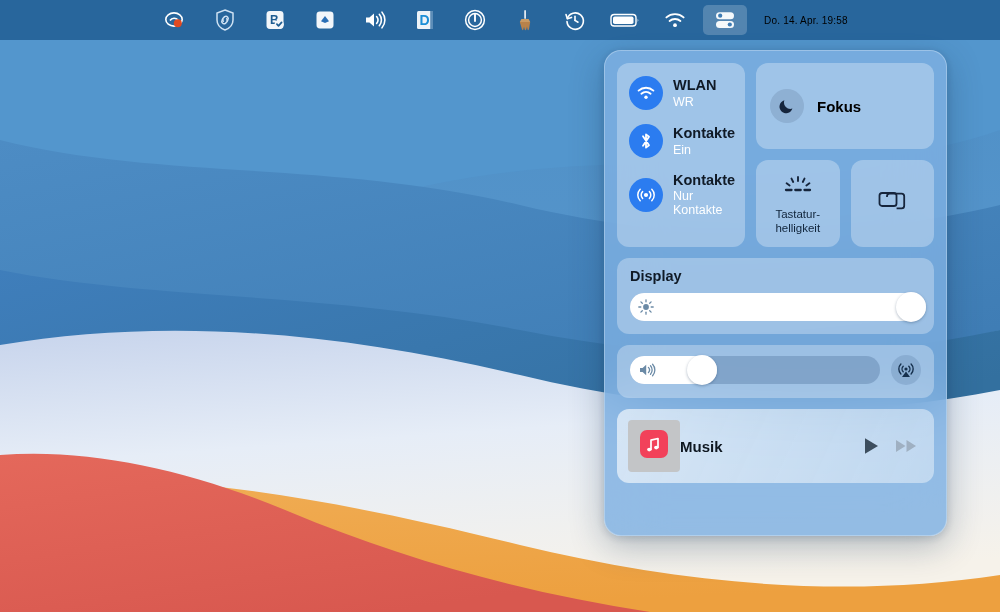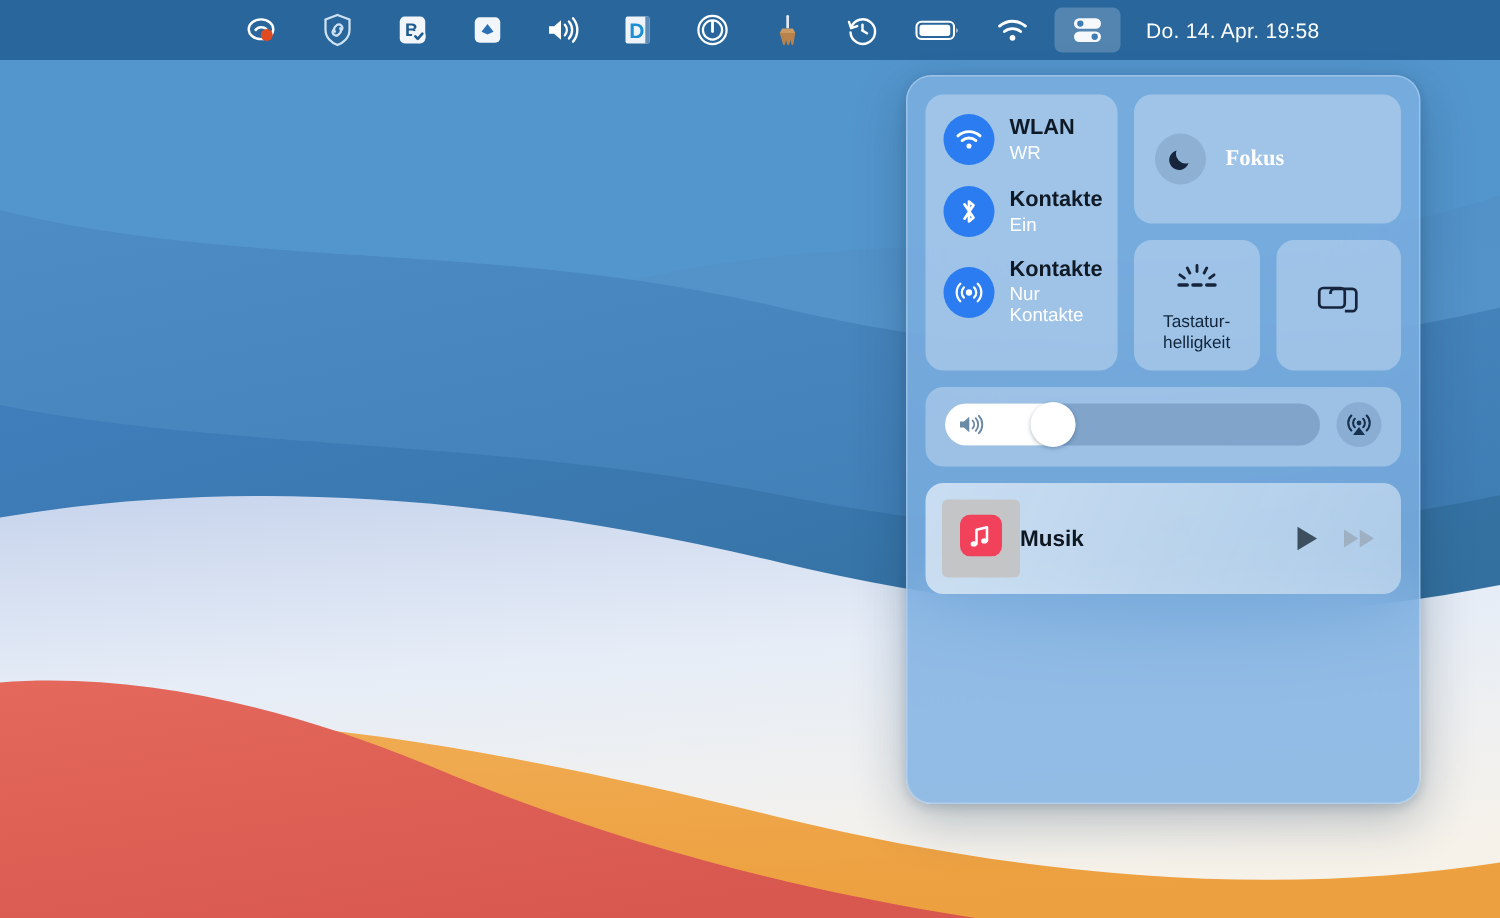--- a/index.html
+++ b/index.html
@@ -31,22 +31,22 @@
     color:#fff;
   }
   .mb-icon.active {
     background:rgba(255,255,255,0.20);
     border-radius:5px;
     width:44px; height:30px;
     margin:0 3px;
   }
   #clock {
     margin-left:14px;
-    color:#ffffff;
-    font-size:14px;
+    color:#000000;
+    font-size:10px;
     letter-spacing:0.2px;
     white-space:nowrap;
   }
 
   
   #control-center {
     position:absolute;
     left:604px; top:50px;
     width:343px; height:486px;
     background:rgba(126,176,226,0.82);
@@ -87,21 +87,21 @@
     width:178px; height:86px;
     display:flex; align-items:center; gap:13px;
     padding-left:14px;
   }
   .focus-glyph {
     width:34px; height:34px; border-radius:50%;
     background:rgba(120,150,185,0.45);
     display:flex; align-items:center; justify-content:center;
     color:#15233a;
   }
-  .tile-label { font-size:15px; font-weight:bold; color:#ffffff;font-family:Liberation Serif, serif; }
+  .tile-label { font-size:15px; font-weight:bold; color:#000000; }
 
   #cc-small-row { display:flex; gap:11px; }
   #keyboard-tile, #mirror-tile {
     width:83.5px; height:87px;
     display:flex; flex-direction:column;
     align-items:center; justify-content:center;
   }
   #keyboard-tile { padding-top:4px; }
   .small-label {
     font-size:11.5px; color:#10243a; text-align:center;
@@ -405,20 +405,44 @@
             <svg width="30" height="26" viewBox="0 0 30 26" fill="none">
               <rect x="2.5" y="4" width="17" height="13" rx="2.6" stroke="#16253c" stroke-width="1.8"></rect>
               <path d="M10 4 V3.2 a2.6 2.6 0 0 1 2.6 -2.6 h12 a2.6 2.6 0 0 1 2.6 2.6 v9.6 a2.6 2.6 0 0 1 -2.6 2.6 h-5" stroke="#16253c" stroke-width="1.8" transform="translate(0,4)"></path>
             </svg>
           </div>
         </div>
       </div>
     </div>
   </div>
 
+  <div class="cc-card slider-card">
+    <div class="slider-heading">Display</div>
+    <div class="slider-row">
+      <div class="slider-track">
+        <div class="slider-fill" id="display-fill" style="width: 295.76px;"></div>
+        <div class="slider-icon">
+          <svg width="16" height="16" viewBox="0 0 16 16">
+            <circle cx="8" cy="8" r="2.9" fill="#6b8aa6"></circle>
+            <g stroke="#6b8aa6" stroke-width="1.3" stroke-linecap="round">
+              <line x1="8" y1="0.8" x2="8" y2="2.8"></line>
+              <line x1="8" y1="13.2" x2="8" y2="15.2"></line>
+              <line x1="0.8" y1="8" x2="2.8" y2="8"></line>
+              <line x1="13.2" y1="8" x2="15.2" y2="8"></line>
+              <line x1="2.9" y1="2.9" x2="4.3" y2="4.3"></line>
+              <line x1="11.7" y1="11.7" x2="13.1" y2="13.1"></line>
+              <line x1="13.1" y1="2.9" x2="11.7" y2="4.3"></line>
+              <line x1="4.3" y1="11.7" x2="2.9" y2="13.1"></line>
+            </g>
+          </svg>
+        </div>
+        <div class="slider-knob" id="display-knob" style="left: 265.76px;"></div>
+      </div>
+    </div>
+  </div>
 
   <div class="cc-card slider-card">
     <div class="slider-row">
       <div class="slider-track">
         <div class="slider-fill" id="sound-fill" style="width: 87.42px;"></div>
         <div class="slider-icon">
           <svg width="20" height="16" viewBox="0 0 20 16">
             <path d="M2 6 h2.6 L8.2 2.8 v10.4 L4.6 10 H2 Z" fill="#6b8aa6"></path>
             <path d="M10.4 5.4 a3.8 3.8 0 0 1 0 5.2" stroke="#6b8aa6" stroke-width="1.3" fill="none" stroke-linecap="round"></path>
             <path d="M12.5 3.8 a6.2 6.2 0 0 1 0 8.4" stroke="#6b8aa6" stroke-width="1.3" fill="none" stroke-linecap="round"></path>

